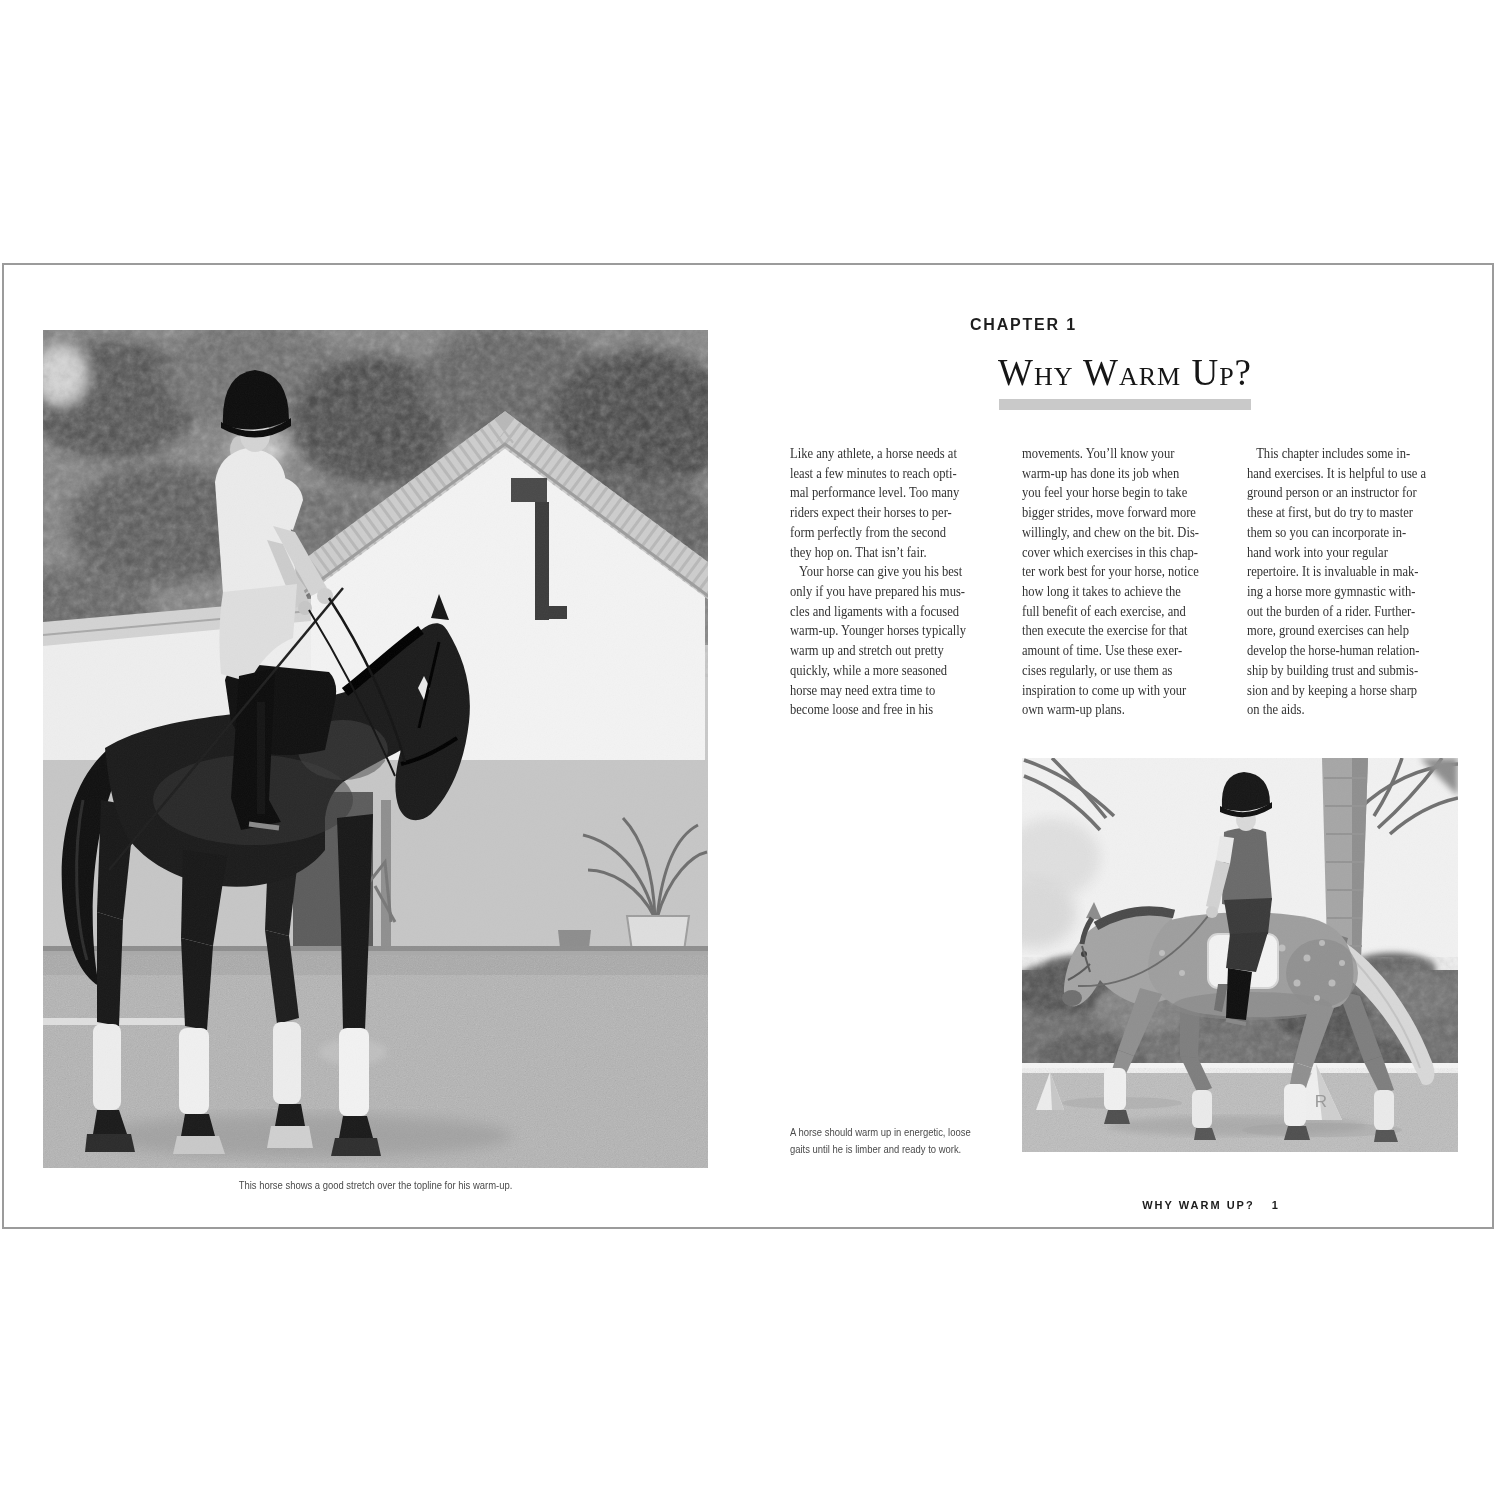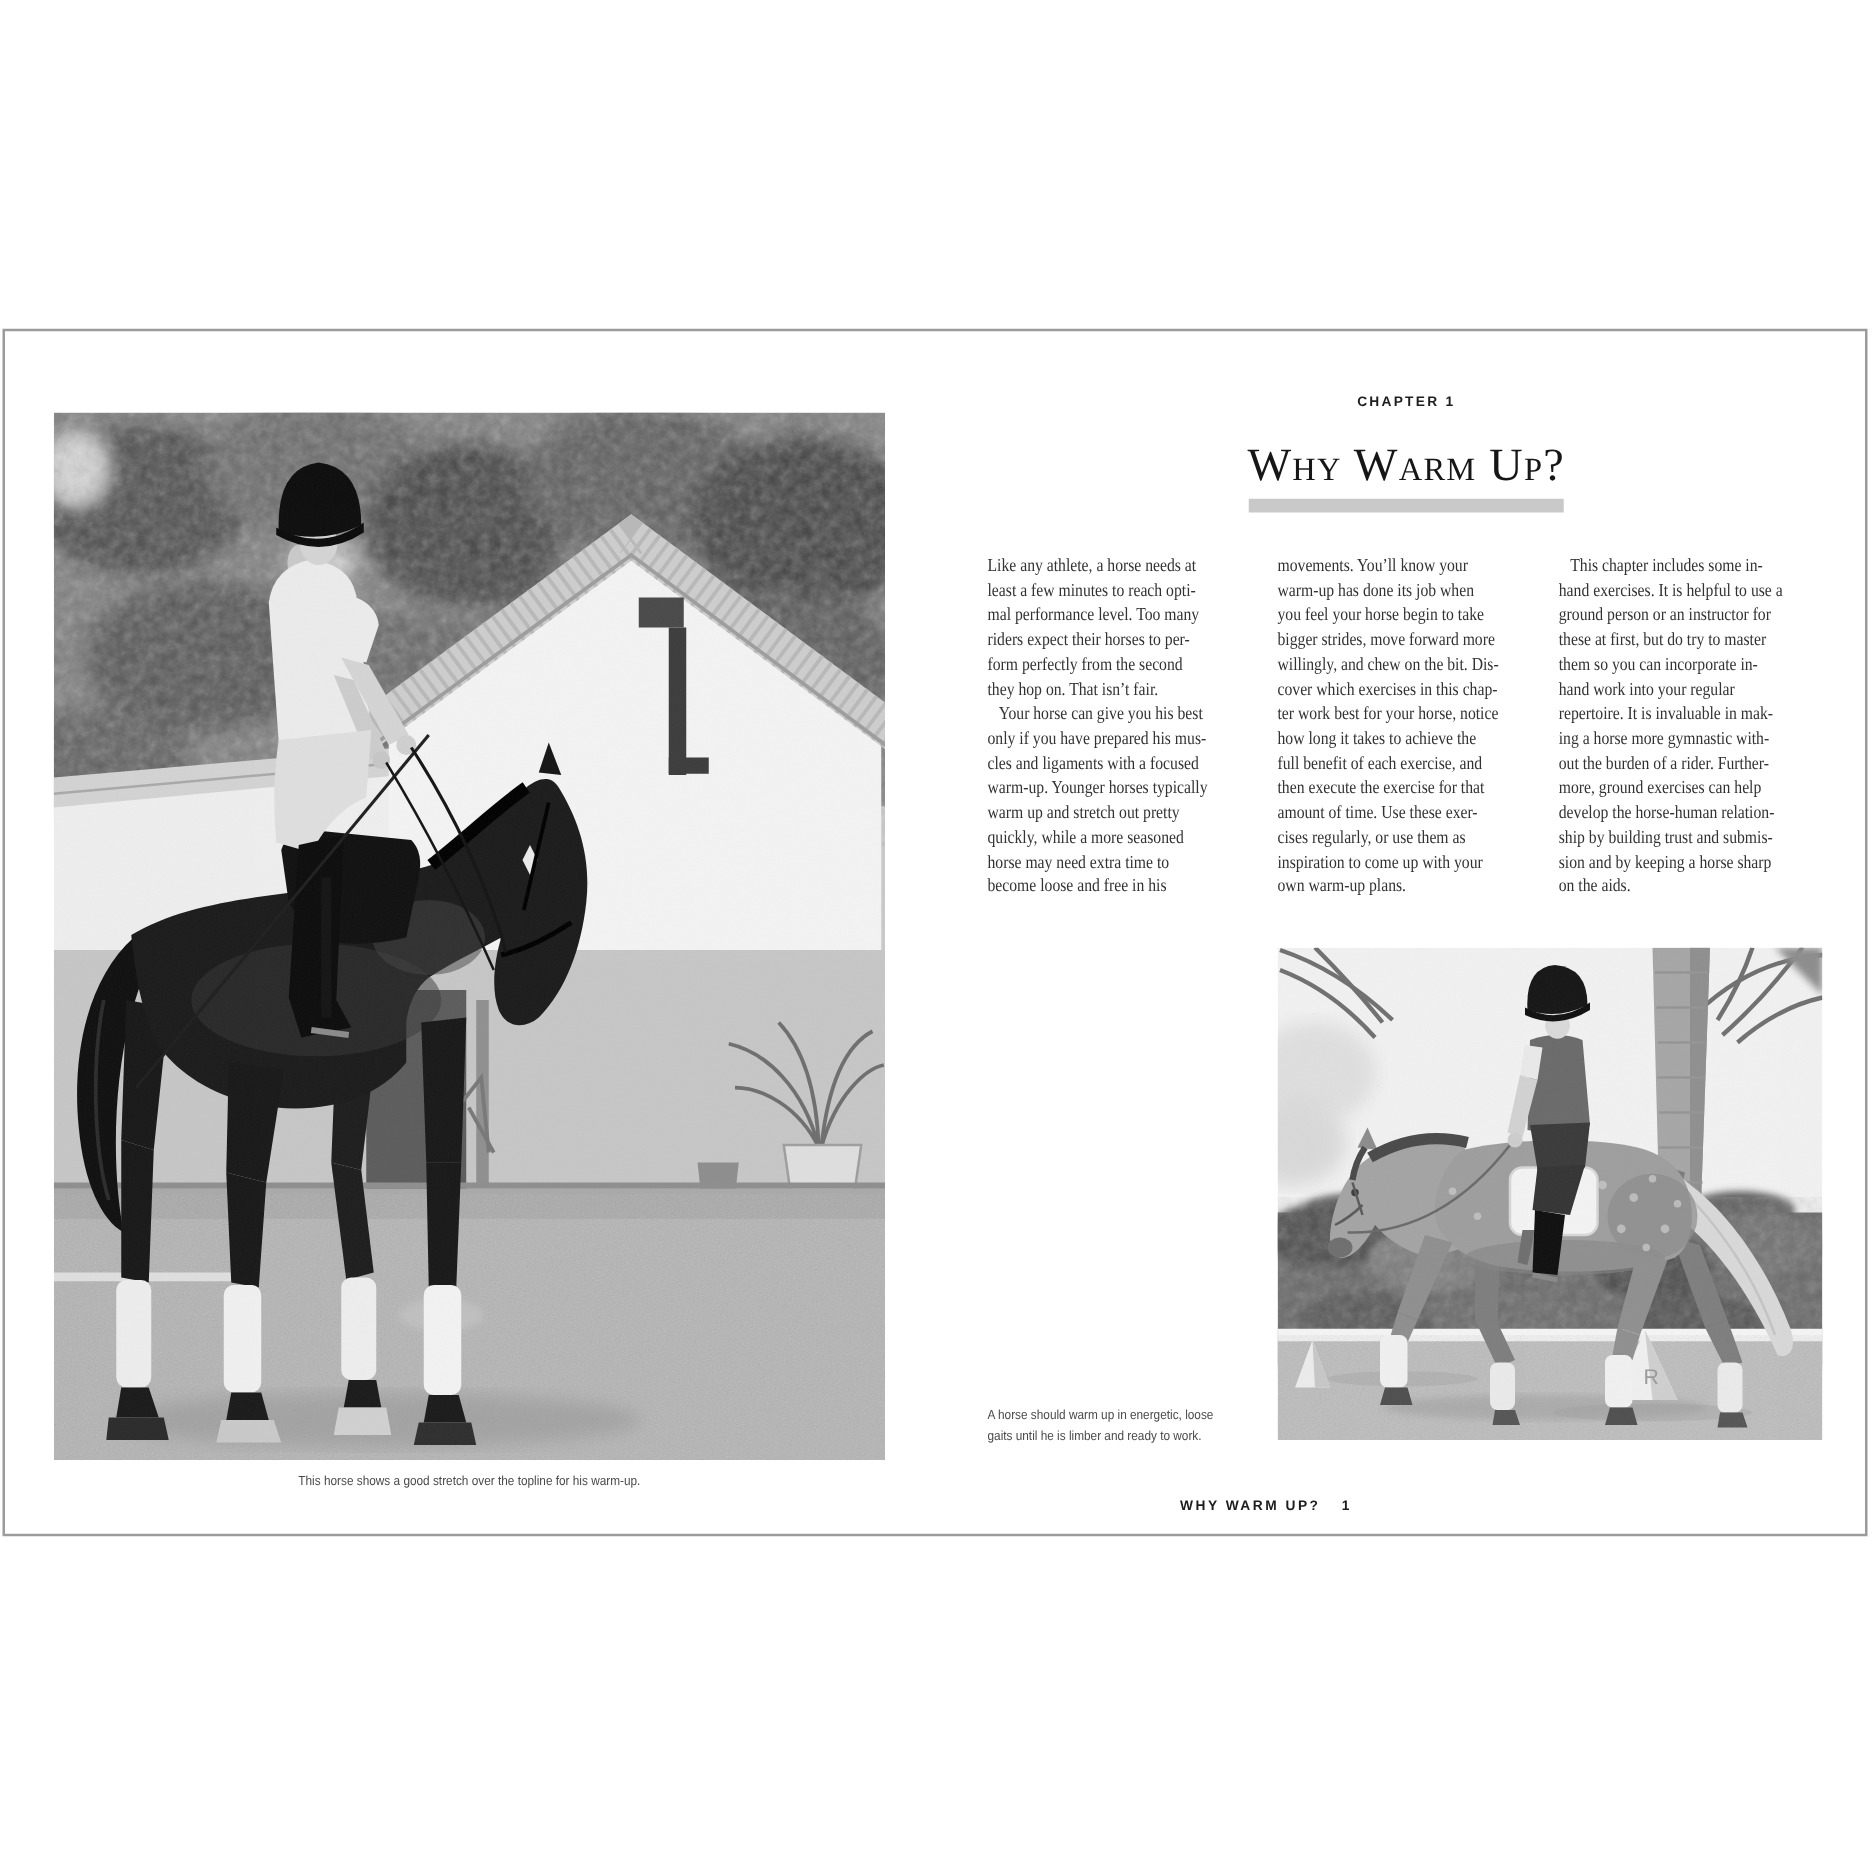--- a/index.html
+++ b/index.html
@@ -5,36 +5,36 @@
   html,body{margin:0;padding:0;}
   body{width:1500px;height:1500px;background:#ffffff;position:relative;
        font-family:"Liberation Sans",sans-serif;overflow:hidden;}
   .page{position:absolute;inset:0;}
   .frame{position:absolute;left:2px;top:263px;width:1492px;height:966px;
          border:2px solid #9b9b9b;box-sizing:border-box;background:#ffffff;}
   figure{margin:0;padding:0;}
   .photo-left{position:absolute;left:43px;top:330px;width:665px;height:838px;overflow:hidden;}
   .photo-right{position:absolute;left:1022px;top:758px;width:436px;height:394px;overflow:hidden;}
   .photo-left svg,.photo-right svg{display:block;}
-  .kicker{position:absolute;left:970px;top:316px;width:310px;text-align:center;
-          font-size:11px;font-weight:bold;letter-spacing:1.8px;color:#1e1e1e;}
+  .kicker{position:absolute;left:970px;top:316px;width:310px;
+          font-size:16px;font-weight:bold;letter-spacing:1.8px;color:#1e1e1e;}
   .title{position:absolute;left:930px;top:349px;width:390px;text-align:center;margin:0;
          font-family:"Liberation Serif",serif;font-variant:small-caps;font-weight:400;
          font-size:37px;line-height:48px;letter-spacing:1px;color:#161616;}
   .title-bar{position:absolute;left:999px;top:399px;width:252px;height:11px;background:#c9c9c9;}
   .col{position:absolute;top:444px;width:250px;font-family:"Liberation Serif",serif;
        font-size:14.6px;line-height:19.72px;color:#323232;white-space:pre;
        transform:scaleX(0.86);transform-origin:0 0;}
   .col1{left:790px;}  .col2{left:1022px;}  .col3{left:1247px;}
   .caption-left{position:absolute;left:43px;top:1179px;width:665px;text-align:center;
        font-size:10.5px;color:#4a4a4a;transform:scaleX(0.9);transform-origin:50% 0;}
   .caption-right{position:absolute;left:790px;top:1124px;width:240px;
        font-size:10.5px;line-height:16.5px;color:#4a4a4a;white-space:pre;
        transform:scaleX(0.9);transform-origin:0 0;}
-  .footer{position:absolute;left:944px;top:1199px;width:420px;text-align:left;
+  .footer{position:absolute;left:1000px;top:1199px;width:420px;text-align:center;
           font-size:11px;font-weight:bold;letter-spacing:2px;color:#1c1c1c;}
   .footer .pagenum{margin-left:17px;letter-spacing:0;}
 </style>
 </head>
 <body>
 
 <div class="page">
   <div class="frame"></div>
 
   <figure class="photo-left">

